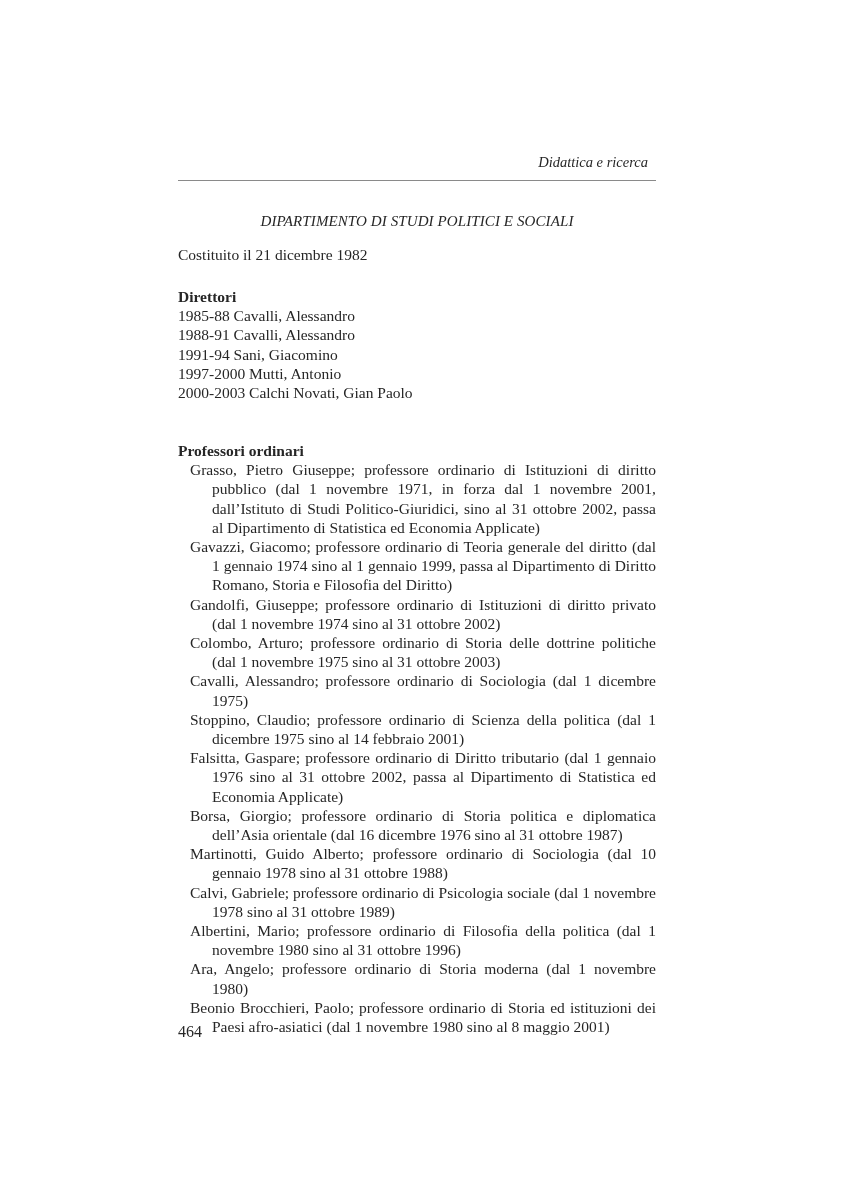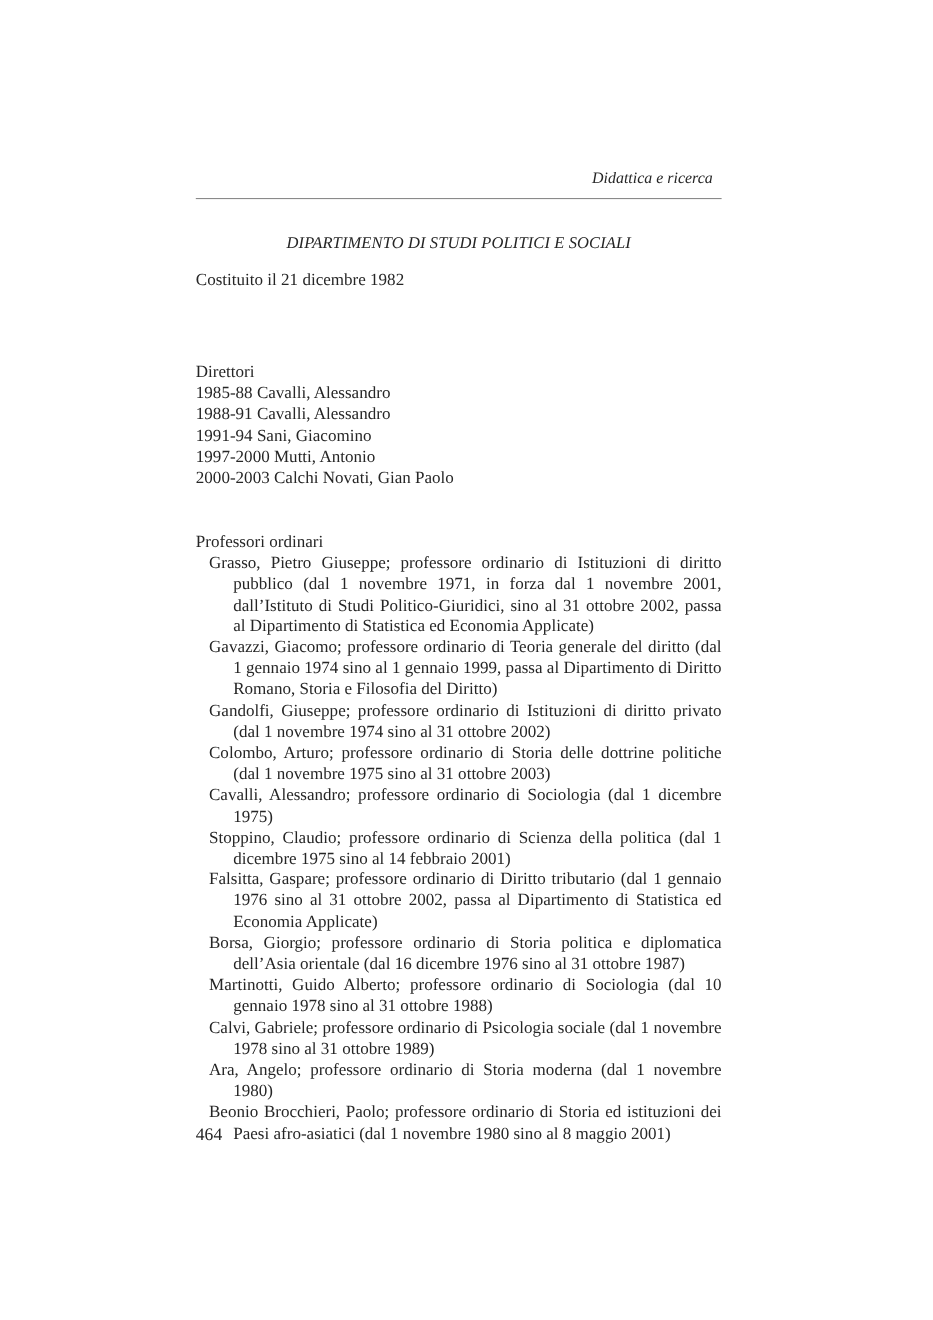--- a/index.html
+++ b/index.html
@@ -6,21 +6,21 @@
   body { width: 848px; height: 1200px; position: relative; overflow: hidden;
          font-family: "Liberation Serif", "DejaVu Serif", serif; color: #262626; }
   .running-head { position: absolute; top: 154px; left: 170px; width: 478px;
          text-align: right; font-style: italic; font-size: 14.5px; }
   .rule { position: absolute; top: 180px; left: 178px; width: 478px; height: 0;
          border-top: 1px solid #8a8a8a; }
   .dept-title { position: absolute; top: 213px; left: 178px; width: 478px;
          text-align: center; font-style: italic; font-size: 15px; letter-spacing: 0.1px; }
   .founded { position: absolute; top: 246px; left: 178px; font-size: 15.5px; }
   .section { position: absolute; left: 178px; width: 478px; font-size: 15.5px; line-height: 19.2px; }
-  .section-head { font-weight: normal; margin-top: 42px; }
+  .section-head { font-weight: bold; }
   .directors { top: 287px; }
   .professors { top: 441px; }
   .entry { padding-left: 22px; text-indent: -22px; text-align: justify; margin-left: 12px; }
   .page-number { position: absolute; top: 1023px; left: 178px; width: 478px;
          text-align: left; font-size: 16px; }
 </style>
 </head>
 <body>
 
 <div class="running-head">Didattica e ricerca</div>
@@ -43,17 +43,18 @@
   <div class="entry">Grasso, Pietro Giuseppe; professore ordinario di Istituzioni di diritto pubblico (dal 1 novembre 1971, in forza dal 1 novembre 2001, dall’Istituto di Studi Politico-Giuridici, sino al 31 ottobre 2002, passa al Dipartimento di Statistica ed Economia Applicate)</div>
   <div class="entry">Gavazzi, Giacomo; professore ordinario di Teoria generale del diritto (dal 1 gennaio 1974 sino al 1 gennaio 1999, passa al Dipartimento di Diritto Romano, Storia e Filosofia del Diritto)</div>
   <div class="entry">Gandolfi, Giuseppe; professore ordinario di Istituzioni di diritto privato (dal 1 novembre 1974 sino al 31 ottobre 2002)</div>
   <div class="entry">Colombo, Arturo; professore ordinario di Storia delle dottrine politiche (dal 1 novembre 1975 sino al 31 ottobre 2003)</div>
   <div class="entry">Cavalli, Alessandro; professore ordinario di Sociologia (dal 1 dicembre 1975)</div>
   <div class="entry">Stoppino, Claudio; professore ordinario di Scienza della politica (dal 1 dicembre 1975 sino al 14 febbraio 2001)</div>
   <div class="entry">Falsitta, Gaspare; professore ordinario di Diritto tributario (dal 1 gennaio 1976 sino al 31 ottobre 2002, passa al Dipartimento di Statistica ed Economia Applicate)</div>
   <div class="entry">Borsa, Giorgio; professore ordinario di Storia politica e diplomatica dell’Asia orientale (dal 16 dicembre 1976 sino al 31 ottobre 1987)</div>
   <div class="entry">Martinotti, Guido Alberto; professore ordinario di Sociologia (dal 10 gennaio 1978 sino al 31 ottobre 1988)</div>
   <div class="entry">Calvi, Gabriele; professore ordinario di Psicologia sociale (dal 1 novembre 1978 sino al 31 ottobre 1989)</div>
+  <div class="entry">Albertini, Mario; professore ordinario di Filosofia della politica (dal 1 novembre 1980 sino al 31 ottobre 1996)</div>
   <div class="entry">Ara, Angelo; professore ordinario di Storia moderna (dal 1 novembre 1980)</div>
   <div class="entry">Beonio Brocchieri, Paolo; professore ordinario di Storia ed istituzioni dei Paesi afro-asiatici (dal 1 novembre 1980 sino al 8 maggio 2001)</div>
 </div>
 
 <div class="page-number">464</div>
 
 </body></html>

